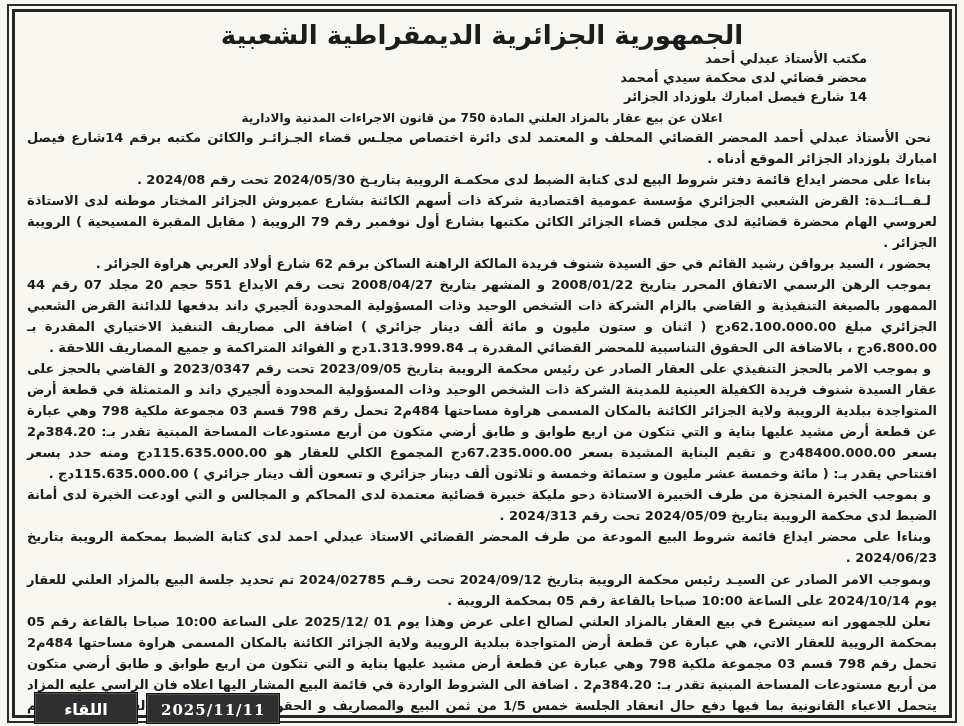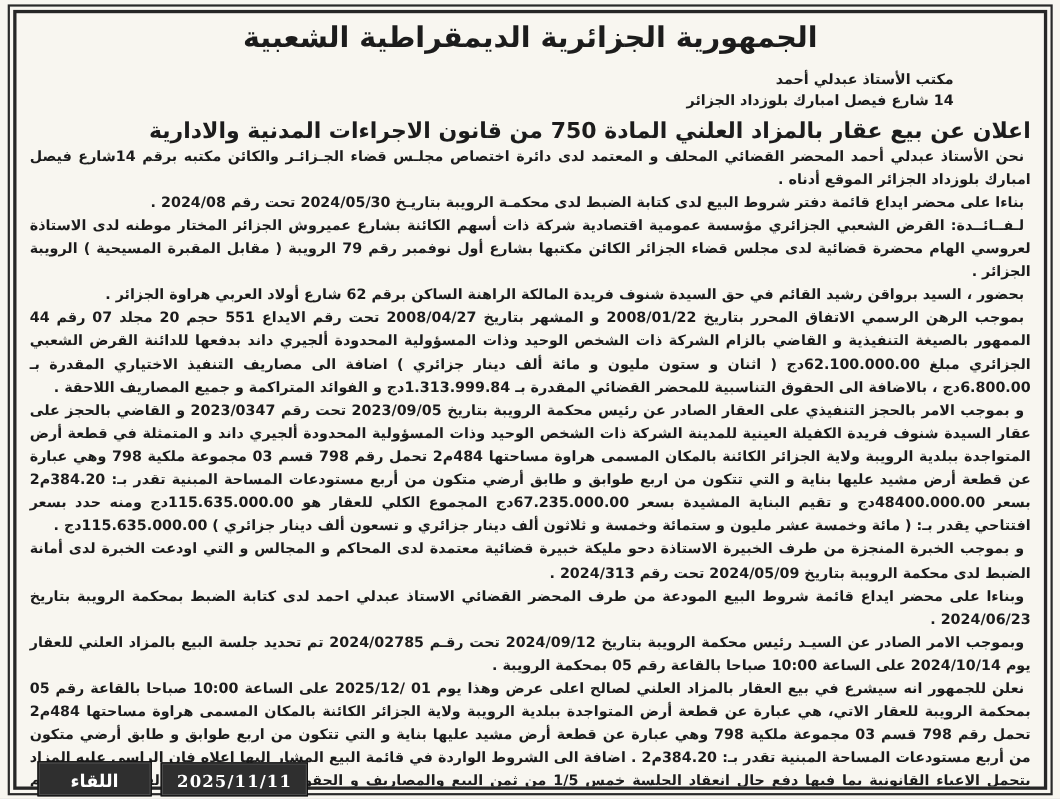--- a/index.html
+++ b/index.html
@@ -35,25 +35,26 @@
     letter-spacing:0px;
     margin-top:2px;
   }
   .office-block{
     direction:rtl;
     text-align:right;
     padding-right:70px;
     font-size:13px;
     font-weight:bold;
     line-height:1.45;
-    margin-top:14px;
+    margin-top:0;
   }
   .announcement-title{
     direction:rtl;
-    font-size:20px;
+    text-align:center;
+    font-size:12px;
     font-weight:bold;
     margin-top:4px;
     margin-bottom:2px;
   }
   .doc-body{
     direction:rtl;
     text-align:justify;
     text-justify:inter-word;
     font-size:13px;
     font-weight:bold;
@@ -97,20 +98,21 @@
 <body>
 
 <div class="page">
   <div class="frame-outer">
     <div class="frame-inner">
 
       <div class="republic-title">الجمهورية الجزائرية الديمقراطية الشعبية</div>
 
       <div class="office-block">
         <div>مكتب الأستاذ عبدلي أحمد</div>
+        <div>محضر قضائي لدى محكمة سيدي أمحمد</div>
         <div>14 شارع فيصل امبارك بلوزداد الجزائر</div>
       </div>
 
       <div class="announcement-title">اعلان عن بيع عقار بالمزاد العلني المادة 750 من قانون الاجراءات المدنية والادارية</div>
 
       <div class="doc-body">
         <p>نحن الأستاذ عبدلي أحمد المحضر القضائي المحلف و المعتمد لدى دائرة اختصاص مجلـس قضاء الجـزائـر والكائن مكتبه برقم 14شارع فيصل امبارك بلوزداد الجزائر الموقع أدناه .</p>
         <p>بناءا على محضر ايداع قائمة دفتر شروط البيع لدى كتابة الضبط لدى محكمـة الرويبة بتاريـخ 2024/05/30 تحت رقم 2024/08 .</p>
         <p>لـفــائــدة: القرض الشعبي الجزائري مؤسسة عمومية اقتصادية شركة ذات أسهم الكائنة بشارع عميروش الجزائر المختار موطنه لدى الاستاذة لعروسي الهام محضرة قضائية لدى مجلس قضاء الجزائر الكائن مكتبها بشارع أول نوفمبر رقم 79 الرويبة ( مقابل المقبرة المسيحية ) الرويبة الجزائر .</p>
         <p>بحضور ، السيد برواقن رشيد القائم في حق السيدة شنوف فريدة المالكة الراهنة الساكن برقم 62 شارع أولاد العربي هراوة الجزائر .</p>

